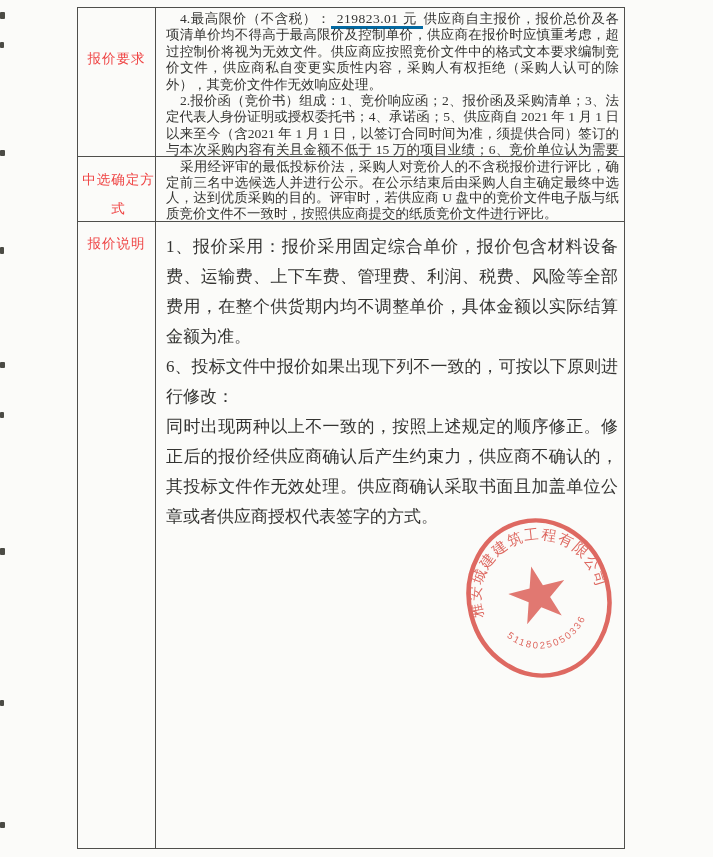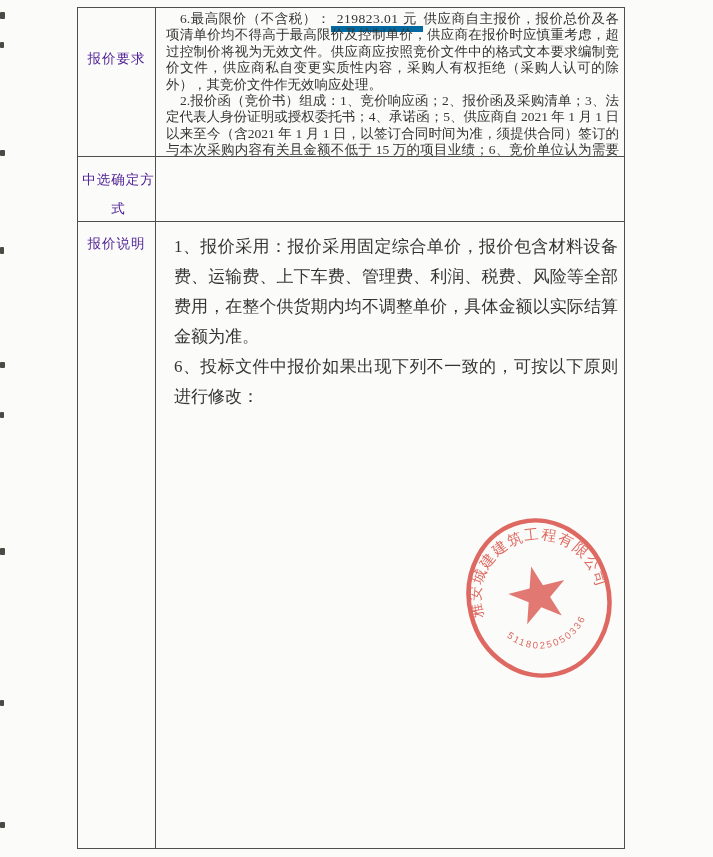--- a/index.html
+++ b/index.html
@@ -16,39 +16,39 @@
   .doc-table{
     position:absolute;left:77px;top:7px;width:548px;height:842px;
     border:1px solid #4f4f4c;box-sizing:border-box;
     background:transparent;
   }
   .row{display:flex;box-sizing:border-box;border-bottom:1px solid #4f4f4c;}
   .row:last-child{border-bottom:none;}
   .cell{box-sizing:border-box;overflow:hidden;text-align:center;}
   .label-cell{
     width:78px;flex:0 0 78px;border-right:1px solid #4f4f4c;
-    font-size:13.5px;color:#4c1d95;
+    font-size:13.5px;color:#ef4444;
   }
   .content-cell{flex:1 1 auto;text-align:justify;color:#343432;}
   .row-1{height:149px;}
   .row-2{height:65px;}
-  .row-3{height:627px;gap:8px;}
+  .row-3{height:627px;}
 
   .row-1 .label-cell{padding-top:42px;text-align:center;letter-spacing:1px;}
   .row-2 .label-cell{padding:8px 0 0 4px;line-height:29px;letter-spacing:1px;}
   .row-3 .label-cell{padding-top:13px;text-align:center;letter-spacing:1px;}
 
   .row-1 .content-cell{padding:3px 5px 0 10px;font-size:13.5px;line-height:16.4px;}
   .row-2 .content-cell{padding:2px 5px 0 10px;font-size:13.5px;line-height:15.7px;}
   .row-3 .content-cell{padding:10px 6px 7px 10px;font-size:17px;line-height:30px;}
 
   p{margin:0;}
   .indent{text-indent:14px;}
   .amount{
-    border-bottom:6px solid #0369a1;
+    border-bottom:3px solid #0369a1;
     padding:0 6px;
     letter-spacing:.5px;
   }
 
   
   .stamp{
     position:absolute;left:458px;top:517px;width:162px;height:162px;
     transform:rotate(-14deg);
     opacity:.82;
     mix-blend-mode:multiply;
@@ -69,35 +69,39 @@
   <div class="speck" style="left:0;top:412px;width:4px;height:6px;"></div>
   <div class="speck" style="left:0;top:548px;width:5px;height:7px;"></div>
   <div class="speck" style="left:0;top:700px;width:4px;height:6px;"></div>
   <div class="speck" style="left:0;top:822px;width:5px;height:6px;"></div>
 
   <div class="doc-table">
 
     <div class="row row-1">
       <div class="cell label-cell">报价要求</div>
       <div class="cell content-cell">
-        <p class="indent"><span>6.最高限价（不含税）：</span><span class="amount">219823.01 元</span><span>供应商自主报价，报价总价及各项清单价均不得高于最高限价及控制单价，供应商在报价时应慎重考虑，超过控制价将视为无效文件。供应商应按照竞价文件中的格式文本要求编制竞价文件，供应商私自变更实质性内容，采购人有权拒绝（采购人认可的除外），其竞价文件作无效响应处理。</span></p>
+        <p class="indent"><span>4.最高限价（不含税）：</span><span class="amount">219823.01 元</span><span>供应商自主报价，报价总价及各项清单价均不得高于最高限价及控制单价，供应商在报价时应慎重考虑，超过控制价将视为无效文件。供应商应按照竞价文件中的格式文本要求编制竞价文件，供应商私自变更实质性内容，采购人有权拒绝（采购人认可的除外），其竞价文件作无效响应处理。</span></p>
         <p class="indent">2.报价函（竞价书）组成：1、竞价响应函；2、报价函及采购清单；3、法定代表人身份证明或授权委托书；4、承诺函；5、供应商自 2021 年 1 月 1 日以来至今（含2021 年 1 月 1 日，以签订合同时间为准，须提供合同）签订的与本次采购内容有关且金额不低于 15 万的项目业绩；6、竞价单位认为需要提交的其他文件。</p>
 
       </div>
     </div>
 
     <div class="row row-2">
       <div class="cell label-cell">中选确定方式</div>
+      <div class="cell content-cell">
+        <p class="indent">采用经评审的最低投标价法，采购人对竞价人的不含税报价进行评比，确定前三名中选候选人并进行公示。在公示结束后由采购人自主确定最终中选人，达到优质采购的目的。评审时，若供应商 U 盘中的竞价文件电子版与纸质竞价文件不一致时，按照供应商提交的纸质竞价文件进行评比。</p>
+      </div>
     </div>
 
     <div class="row row-3">
       <div class="cell label-cell">报价说明</div>
       <div class="cell content-cell">
         <p>1、报价采用：报价采用固定综合单价，报价包含材料设备费、运输费、上下车费、管理费、利润、税费、风险等全部费用，在整个供货期内均不调整单价，具体金额以实际结算金额为准。</p>
         <p>6、投标文件中报价如果出现下列不一致的，可按以下原则进行修改：</p>
+        <p>同时出现两种以上不一致的，按照上述规定的顺序修正。修正后的报价经供应商确认后产生约束力，供应商不确认的，其投标文件作无效处理。供应商确认采取书面且加盖单位公章或者供应商授权代表签字的方式。</p>
 
       </div>
     </div>
 
   </div>
 
   <div class="stamp">
     <svg viewBox="0 0 160 160" xmlns="http://www.w3.org/2000/svg">
       <defs>
         <path id="arcTop" d="M 27.4 104.5 A 58 58 0 1 1 132.6 104.5" fill="none"></path>

